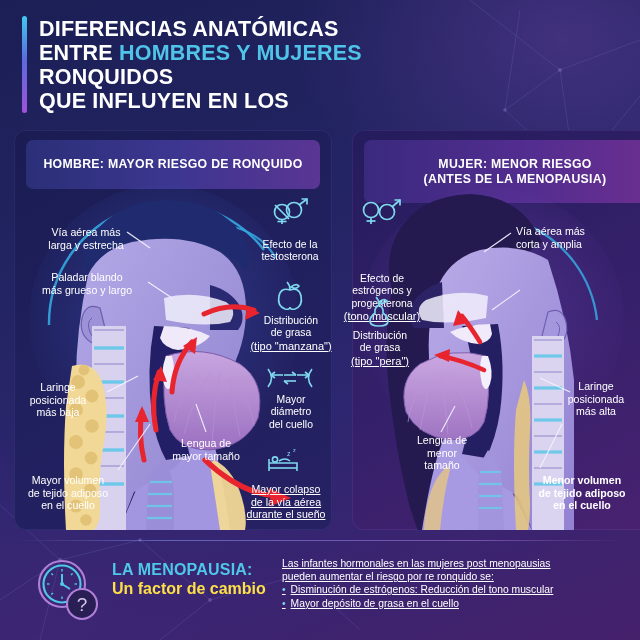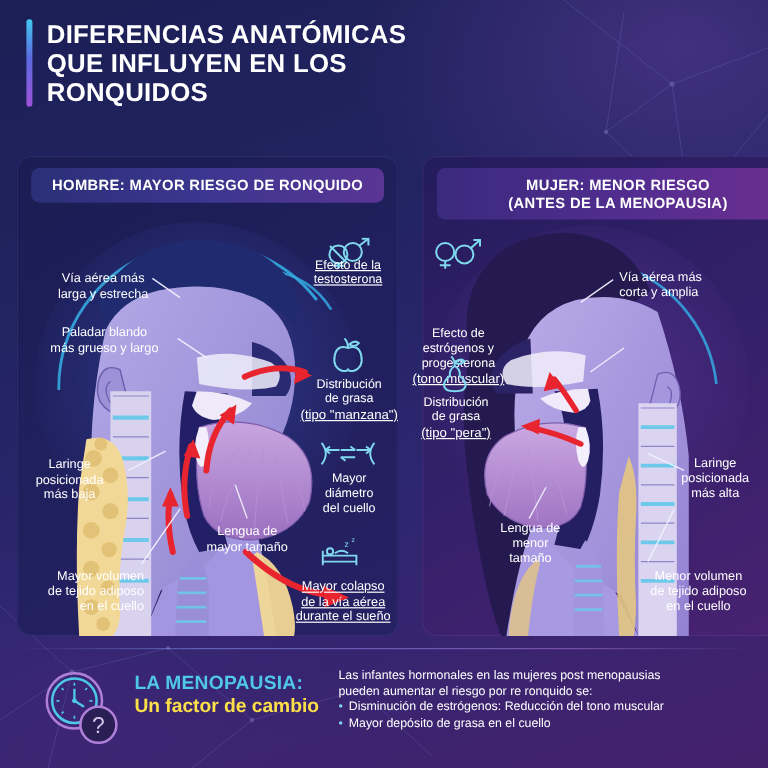--- a/index.html
+++ b/index.html
@@ -35,21 +35,21 @@
   .panel-l{left:14px;width:318px;
     background:linear-gradient(150deg,#1a1c52 0%,#20205e 45%,#262163 100%);
     box-shadow:inset 0 0 0 1px rgba(120,130,220,.13);}
   .panel-r{left:352px;width:326px;
     background:linear-gradient(150deg,#241c5c 0%,#34206a 50%,#4a2272 100%);
     box-shadow:inset 0 0 0 1px rgba(150,110,200,.15);}
 
   .panel-head{
     position:absolute;left:12px;right:12px;top:10px;border-radius:7px;
     text-align:center;color:#fff;font-weight:700;font-size:12.3px;letter-spacing:.3px;
-    padding:7px 4px;line-height:14.5px;text-transform:uppercase;
+    padding:17px 4px;line-height:14.5px;text-transform:uppercase;
   }
   .panel-l .panel-head{background:linear-gradient(90deg,#2b2f78 0%,#3c3690 50%,#5a3594 100%);}
   .panel-r .panel-head{background:linear-gradient(90deg,#3a2a7e 0%,#532d90 55%,#6d2f8f 100%);}
 
   
   .lbl{position:absolute;color:#ffffff;font-size:10.6px;line-height:12.6px;font-weight:400;}
   .lbl.c{text-align:center;}
   .lbl.l{text-align:left;}
 
   
@@ -57,21 +57,21 @@
   .icn-cap .sub{font-size:11px;text-decoration:underline;}
 
   .icon{position:absolute;}
 
   
   .divider{position:absolute;left:14px;right:14px;top:540px;height:1px;
     background:linear-gradient(90deg,rgba(110,130,230,0) 0%,rgba(130,150,240,.55) 25%,rgba(170,120,220,.55) 75%,rgba(170,120,220,0) 100%);}
   .menop{position:absolute;left:112px;top:560px;}
   .menop .t1{color:#4fc7e8;font-size:16px;font-weight:700;line-height:19px;letter-spacing:.2px;}
   .menop .t2{color:#fde047;font-size:16px;font-weight:700;line-height:19px;}
-  .botlist{position:absolute;left:282px;top:557px;width:348px;color:#fff;font-size:10.3px;line-height:13.2px;}
+  .botlist{position:absolute;left:282px;top:557px;width:348px;color:#fff;font-size:10.3px;line-height:13.2px;text-decoration:underline;}
   .botlist .bul{display:flex;gap:5px;}
   .botlist .dot{color:#7fd8ee;line-height:13.2px;}
 </style>
 </head>
 <body>
 
 <div class="stage">
 
   <div class="bg"></div>
   <svg class="bg-net" width="640" height="640">
@@ -99,22 +99,23 @@
         <circle cx="140" cy="540" r="1.7"></circle>
       <circle cx="210" cy="600" r="1.9"></circle>
         <circle cx="300" cy="575" r="1.6"></circle>
     </g>
   </svg>
 
   <div class="title-wrap">
     <div class="title-bar"></div>
     <div class="title">
       <div>DIFERENCIAS ANATÓMICAS</div>
+      <div><span>ENTRE </span><span class="hl">HOMBRES Y MUJERES</span></div>
+      <div>RONQUIDOS</div>
       <div>QUE INFLUYEN EN LOS</div>
-      <div>RONQUIDOS</div>
     </div>
   </div>
 
   <div class="panel panel-l">
     <div class="panel-head">HOMBRE: MAYOR RIESGO DE RONQUIDO</div>
 
     <svg width="318" height="400" style="position:absolute;left:0;top:0;">
       <defs>
         <radialGradient id="mglow" cx="50%" cy="45%" r="55%">
           <stop offset="0%" stop-color="#3a4fb0" stop-opacity=".55"></stop>
@@ -259,21 +260,21 @@
   <div class="lbl c" style="left:32px;top:271px;width:110px;">
     <div style="white-space:pre-line;text-align:center;">Paladar blando
 más grueso y largo</div>
   </div>
   <div class="lbl c" style="left:18px;top:381px;width:80px;">
     <div style="white-space:pre-line;">Laringe
 posicionada
 más baja</div>
   </div>
   <div class="lbl c" style="left:16px;top:474px;width:104px;">
-    <div style="white-space:pre-line;text-align:right;">Mayor volumen
+    <div style="white-space:pre-line;">Mayor volumen
 de tejido adiposo
 en el cuello</div>
   </div>
   <div class="lbl c" style="left:160px;top:437px;width:92px;">
     <div style="white-space:pre-line;">Lengua de
 mayor tamaño</div>
   </div>
   <div class="lbl c" style="left:240px;top:483px;width:92px;">
     <div style="white-space:pre-line;text-decoration:underline;">Mayor colapso
 de la vía aérea
@@ -284,21 +285,21 @@
     <g stroke="#7fd8ee" stroke-width="1.7" fill="none">
       <circle cx="14" cy="14" r="7.5"></circle>
       <circle cx="26" cy="12" r="7.5"></circle>
       <path d="M31 7 L39 1"></path>
         <path d="M33.5 1 L39 1 L39 6.5"></path>
       <path d="M14 21.5 L14 26"></path>
         <path d="M9.5 23.5 L18.5 23.5"></path>
       <path d="M7 7 L21 21"></path>
     </g>
   </svg>
-  <div class="icn-cap" style="left:250px;top:216px;width:80px;text-decoration:underline;">
+  <div class="icn-cap" style="left:250px;top:239px;width:80px;">
     <div style="white-space:pre-line;">Efecto de la
 testosterona</div>
   </div>
 
   <svg class="icon" style="left:275px;top:281px;" width="30" height="30">
     <g stroke="#7fd8ee" stroke-width="1.7" fill="none">
       <path d="M15 9 Q6 6 4 15 Q2 25 10 28 Q15 29 15 26 Q15 29 20 28 Q28 25 26 15 Q24 6 15 9 Z"></path>
       <path d="M15 9 Q15 4 12 1"></path>
       <path d="M16 6 Q21 2 24 5 Q21 9 16 6Z"></path>
     </g>
@@ -451,21 +452,21 @@
 
   <div class="lbl l" style="left:516px;top:225px;width:114px;">
     <div style="white-space:pre-line;">Vía aérea más
 corta y amplia</div>
   </div>
   <div class="lbl c" style="left:556px;top:380px;width:80px;">
     <div style="white-space:pre-line;">Laringe
 posicionada
 más alta</div>
   </div>
-  <div class="lbl c" style="left:528px;top:474px;width:108px;">
+  <div class="lbl c" style="left:528px;top:474px;width:108px;font-weight:bold;">
     <div style="white-space:pre-line;">Menor volumen
 de tejido adiposo
 en el cuello</div>
   </div>
   <div class="lbl c" style="left:400px;top:434px;width:84px;">
     <div style="white-space:pre-line;">Lengua de
 menor
 tamaño</div>
   </div>
 

